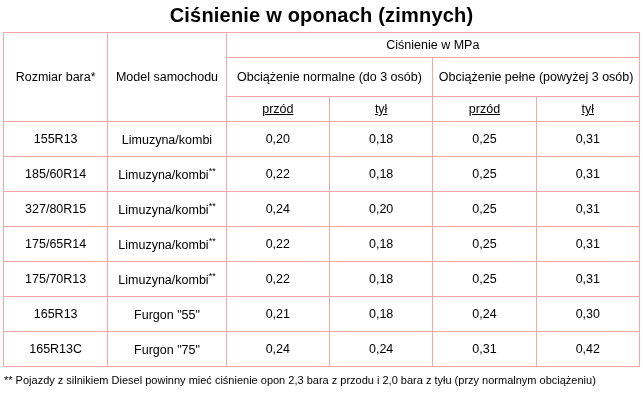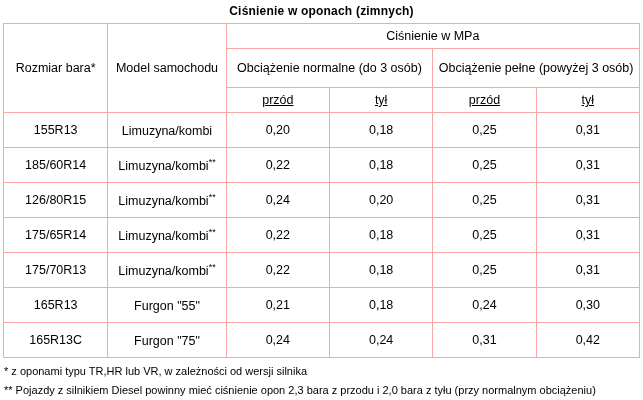--- a/index.html
+++ b/index.html
@@ -15,21 +15,21 @@
     overflow: hidden;
   }
   .page {
     width: 643px;
     height: 400px;
     position: relative;
     box-sizing: border-box;
   }
   .title {
     text-align: center;
-    font-size: 12px;
+    font-size: 20px;
     font-weight: bold;
     padding: 4px 0 5px 0;
     letter-spacing: 0.2px;
   }
   table.press {
     border-collapse: collapse;
     width: 637px;
     margin: 0 3px;
     table-layout: fixed;
   }
@@ -113,21 +113,21 @@
       </tr>
       <tr>
         <td class="row-cell">185/60R14</td>
         <td class="row-cell"><span>Limuzyna/kombi</span><sup>**</sup></td>
         <td class="row-cell">0,22</td>
         <td class="row-cell">0,18</td>
         <td class="row-cell">0,25</td>
         <td class="row-cell">0,31</td>
       </tr>
       <tr>
-        <td class="row-cell">126/80R15</td>
+        <td class="row-cell">327/80R15</td>
         <td class="row-cell"><span>Limuzyna/kombi</span><sup>**</sup></td>
         <td class="row-cell">0,24</td>
         <td class="row-cell">0,20</td>
         <td class="row-cell">0,25</td>
         <td class="row-cell">0,31</td>
       </tr>
       <tr>
         <td class="row-cell">175/65R14</td>
         <td class="row-cell"><span>Limuzyna/kombi</span><sup>**</sup></td>
         <td class="row-cell">0,22</td>
@@ -156,17 +156,16 @@
         <td class="row-cell"><span>Furgon "75"</span><sup></sup></td>
         <td class="row-cell">0,24</td>
         <td class="row-cell">0,24</td>
         <td class="row-cell">0,31</td>
         <td class="row-cell">0,42</td>
       </tr>
     </tbody>
   </table>
 
   <div class="notes">
-    <p class="note">* z oponami typu TR,HR lub VR, w zależności od wersji silnika</p>
     <p class="note">** Pojazdy z silnikiem Diesel powinny mieć ciśnienie opon 2,3 bara z przodu i 2,0 bara z tyłu (przy normalnym obciążeniu)</p>
   </div>
 
 </div>
 
 </body></html>

